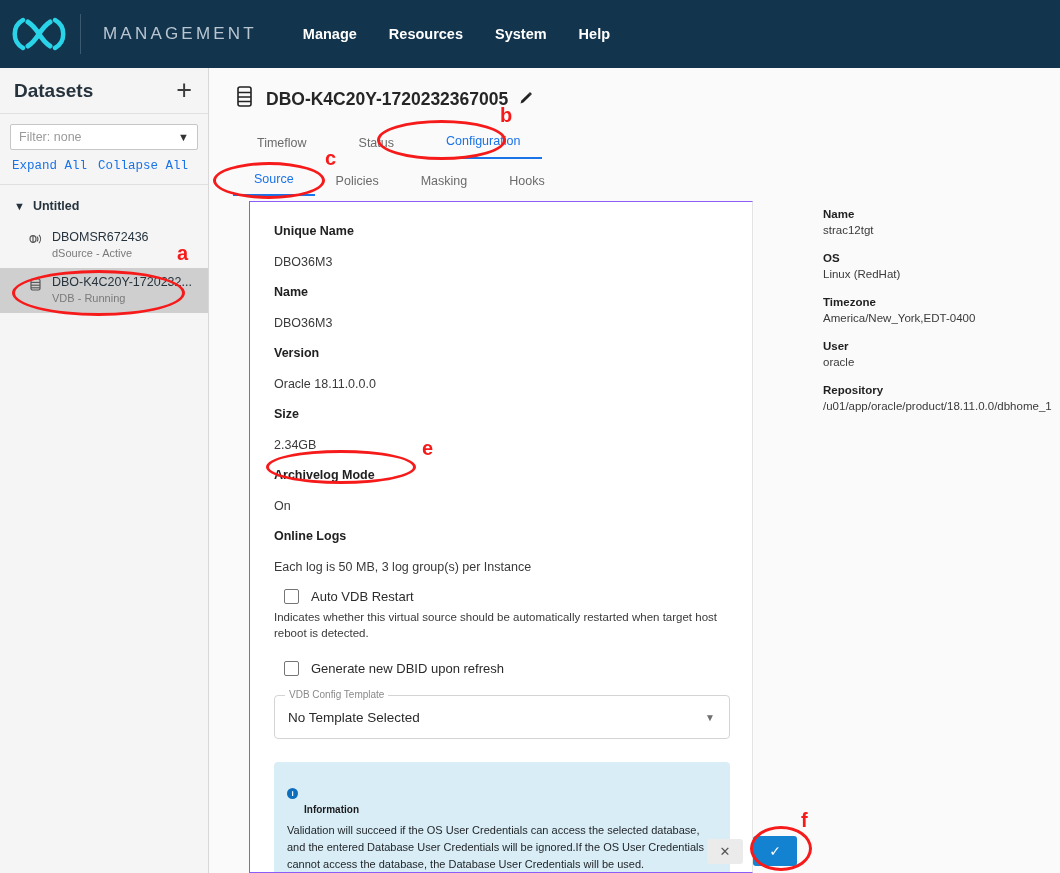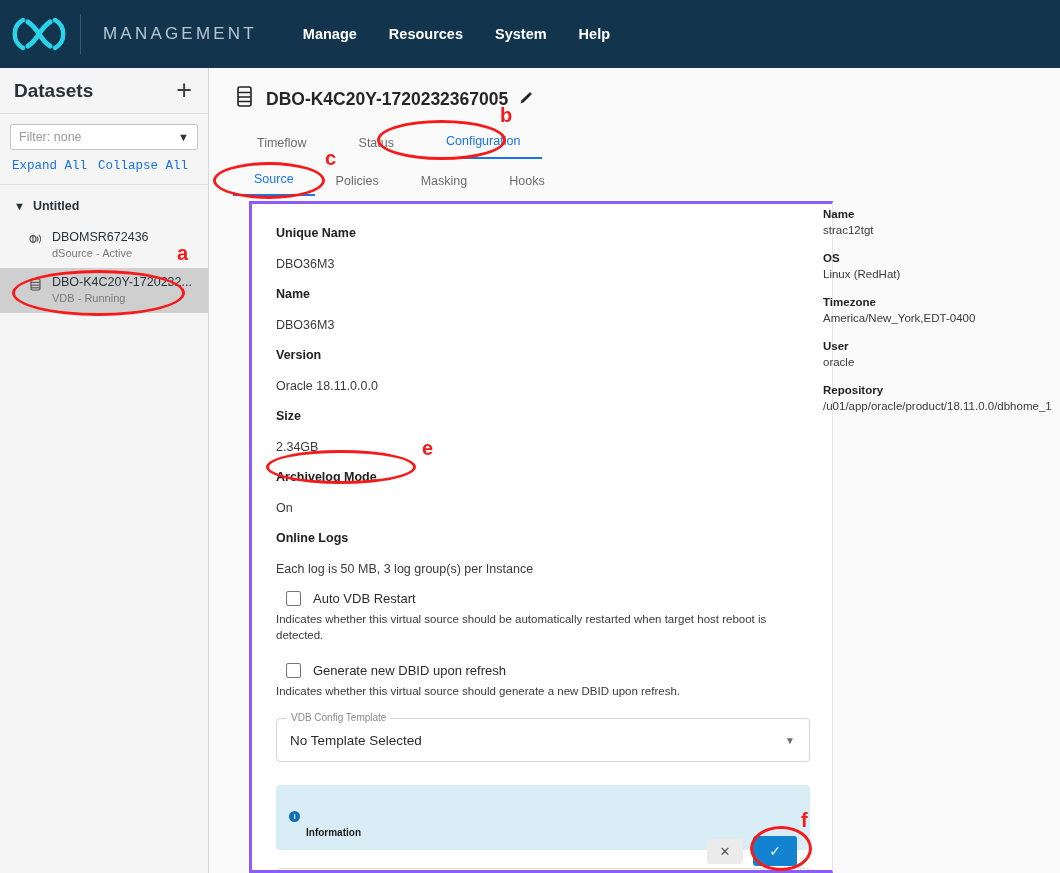--- a/index.html
+++ b/index.html
@@ -74,22 +74,22 @@
   .tab1 {
     font-size: 12.5px; color: #6b6b6b; padding: 0 22px 9px 22px; cursor: pointer; white-space: nowrap;
   }
   .tab1.active { color: #1a73e8; border-bottom: 2px solid #1a73e8; }
   .tabs-row2 { display: flex; align-items: flex-end; padding: 13px 0 0 24px; }
   .tab2 { font-size: 12.5px; color: #6b6b6b; padding: 0 21px 8px 21px; cursor: pointer; white-space: nowrap; }
   .tab2.active { color: #1a73e8; border-bottom: 2px solid #1a73e8; }
 
   
   .card {
-    position: absolute; left: 40px; top: 133px; width: 584px; height: 672px;
-    background: #ffffff; border: 3px solid #8b5cf6; border-right: 1px solid #e4e4e4;
+    position: absolute; left: 40px; top: 133px; width: 504px; height: 672px;
+    background: #ffffff; border: 1px solid #8b5cf6; border-right: 1px solid #e4e4e4;
     overflow: hidden;
   }
   .card-inner { padding: 21px 22px 0 24px; }
   .fld { margin-bottom: 14px; }
   .fld-label { font-size: 12.5px; font-weight: bold; color: #212121; line-height: 16px; }
   .fld-value { font-size: 12.5px; color: #3a3a3a; line-height: 16px; margin-top: 15px; }
 
   .chk-row { display: flex; align-items: center; gap: 12px; margin: 12px 0 5px 10px; }
   .chkbox {
     width: 15px; height: 15px; border: 1.5px solid #757575; border-radius: 2px;
@@ -299,33 +299,33 @@
         <div class="chk-row">
           <div class="chkbox"></div>
           <div class="chk-label">Auto VDB Restart</div>
         </div>
         <div class="chk-desc">Indicates whether this virtual source should be automatically restarted when target host reboot is detected.</div>
 
         <div class="chk-row" style="margin-top:20px">
           <div class="chkbox"></div>
           <div class="chk-label">Generate new DBID upon refresh</div>
         </div>
-        <div class="chk-desc">Indicates whether this virtual source should generate a new DBID upon refresh.</div>
 
         <div class="select-wrap">
           <div class="select-legend">VDB Config Template</div>
           <div class="select-value">No Template Selected</div>
           <div class="select-caret">▼</div>
         </div>
 
         <div class="infobox">
           <div class="info-head">
             <span class="info-dot">i</span>
             <span class="info-title">Information</span>
           </div>
+          <div class="info-body">Validation will succeed if the OS User Credentials can access the selected database, and the entered Database User Credentials will be ignored.If the OS User Credentials cannot access the database, the Database User Credentials will be used.</div>
         </div>
 
         <div class="txtfield">
           <span>User</span>
         </div>
 
         <div class="txtfield">
           
         </div>
 

